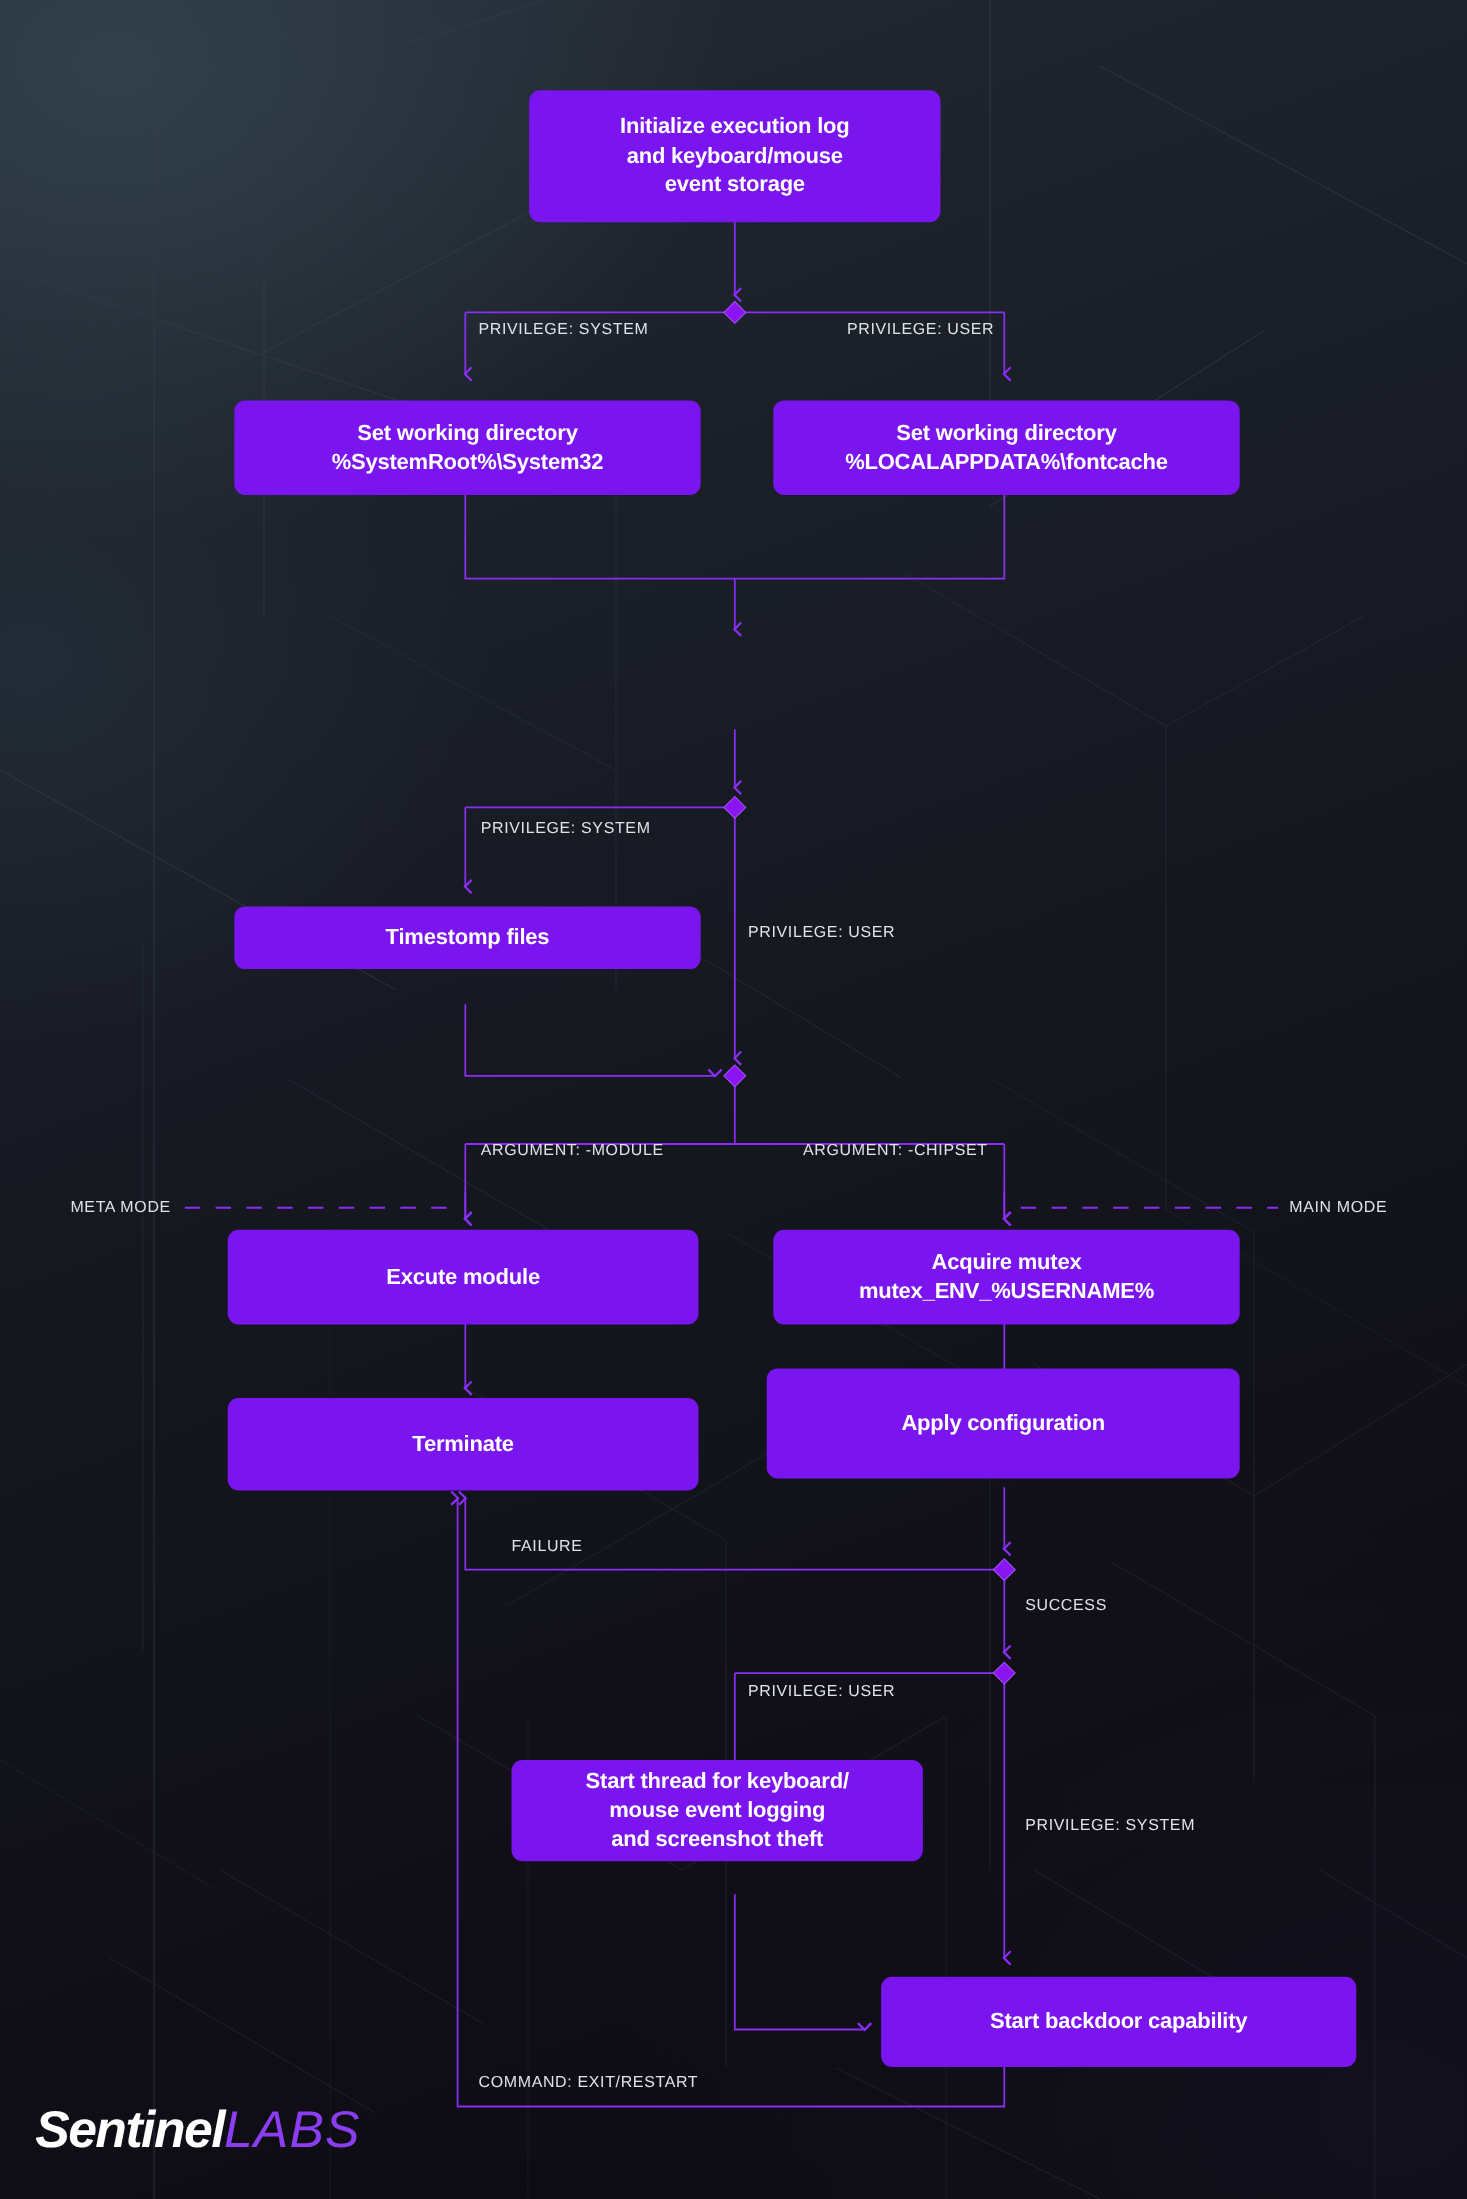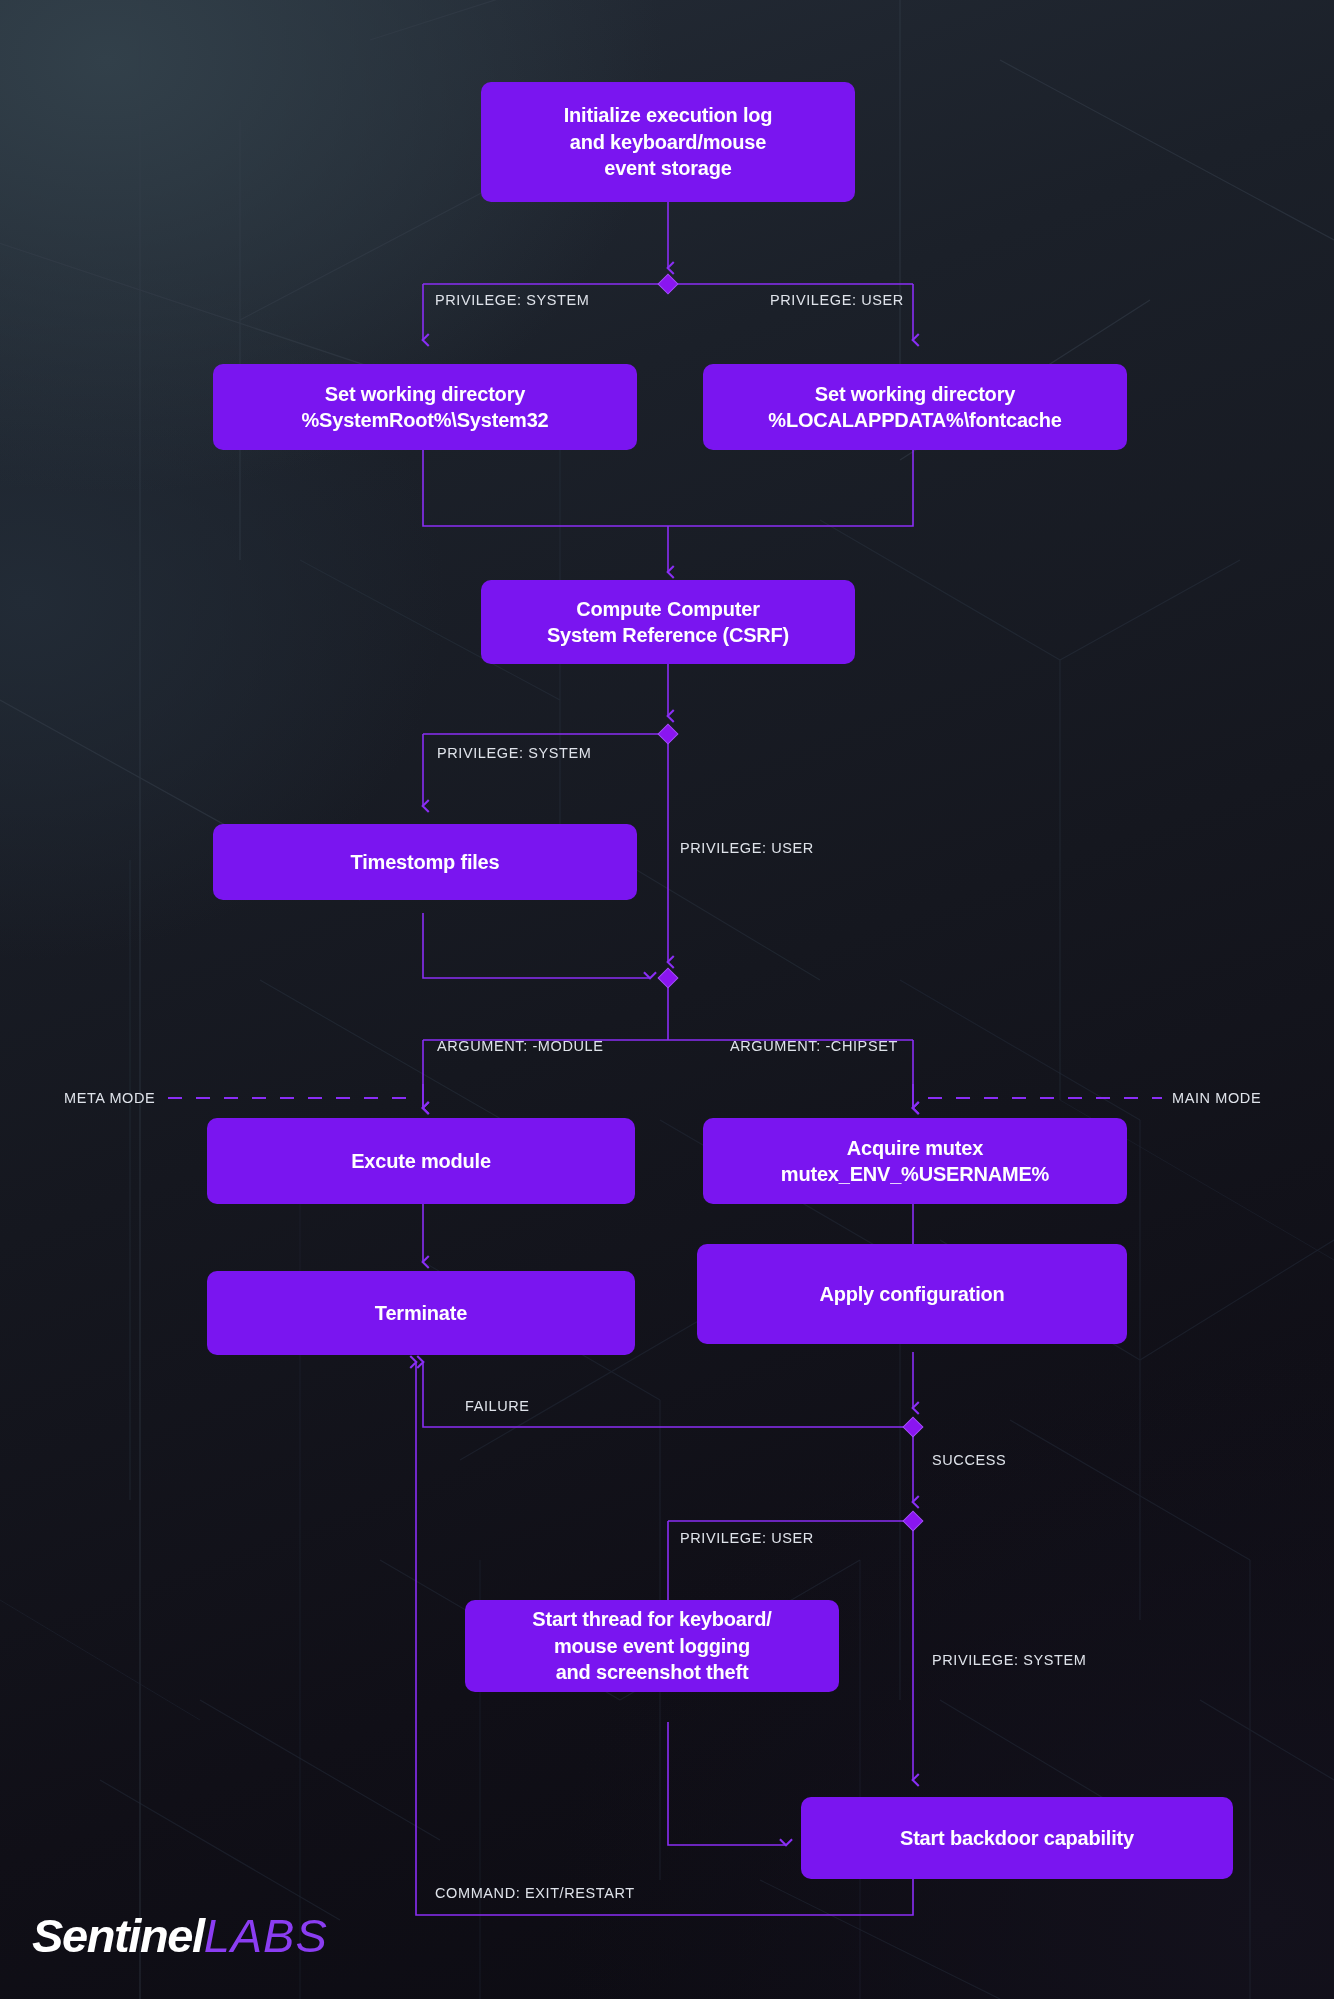--- a/index.html
+++ b/index.html
@@ -207,24 +207,22 @@
   <div class="node" style="left:481px; top:82px; width:374px; height:120px;">Initialize execution log
 and keyboard/mouse
 event storage</div>
 
   <div class="node" style="left:213px; top:364px; width:424px; height:86px;">Set working directory
 %SystemRoot%\System32</div>
 
   <div class="node" style="left:703px; top:364px; width:424px; height:86px;">Set working directory
 %LOCALAPPDATA%\fontcache</div>
 
-  <div class="node" style="left:481px; top:580px; width:374px; height:84px;">Compute Computer
-System Reference (CSRF)</div>
-
-  <div class="node" style="left:213px; top:824px; width:424px; height:76px;">Timestomp files</div>
+
+  <div class="node" style="left:213px; top:824px; width:424px; height:57px;">Timestomp files</div>
 
   <div class="node" style="left:207px; top:1118px; width:428px; height:86px;">Excute module</div>
 
   <div class="node" style="left:703px; top:1118px; width:424px; height:86px;">Acquire mutex
 mutex_ENV_%USERNAME%</div>
 
   <div class="node" style="left:207px; top:1271px; width:428px; height:84px;">Terminate</div>
 
   <div class="node" style="left:697px; top:1244px; width:430px; height:100px;">Apply configuration</div>
 

